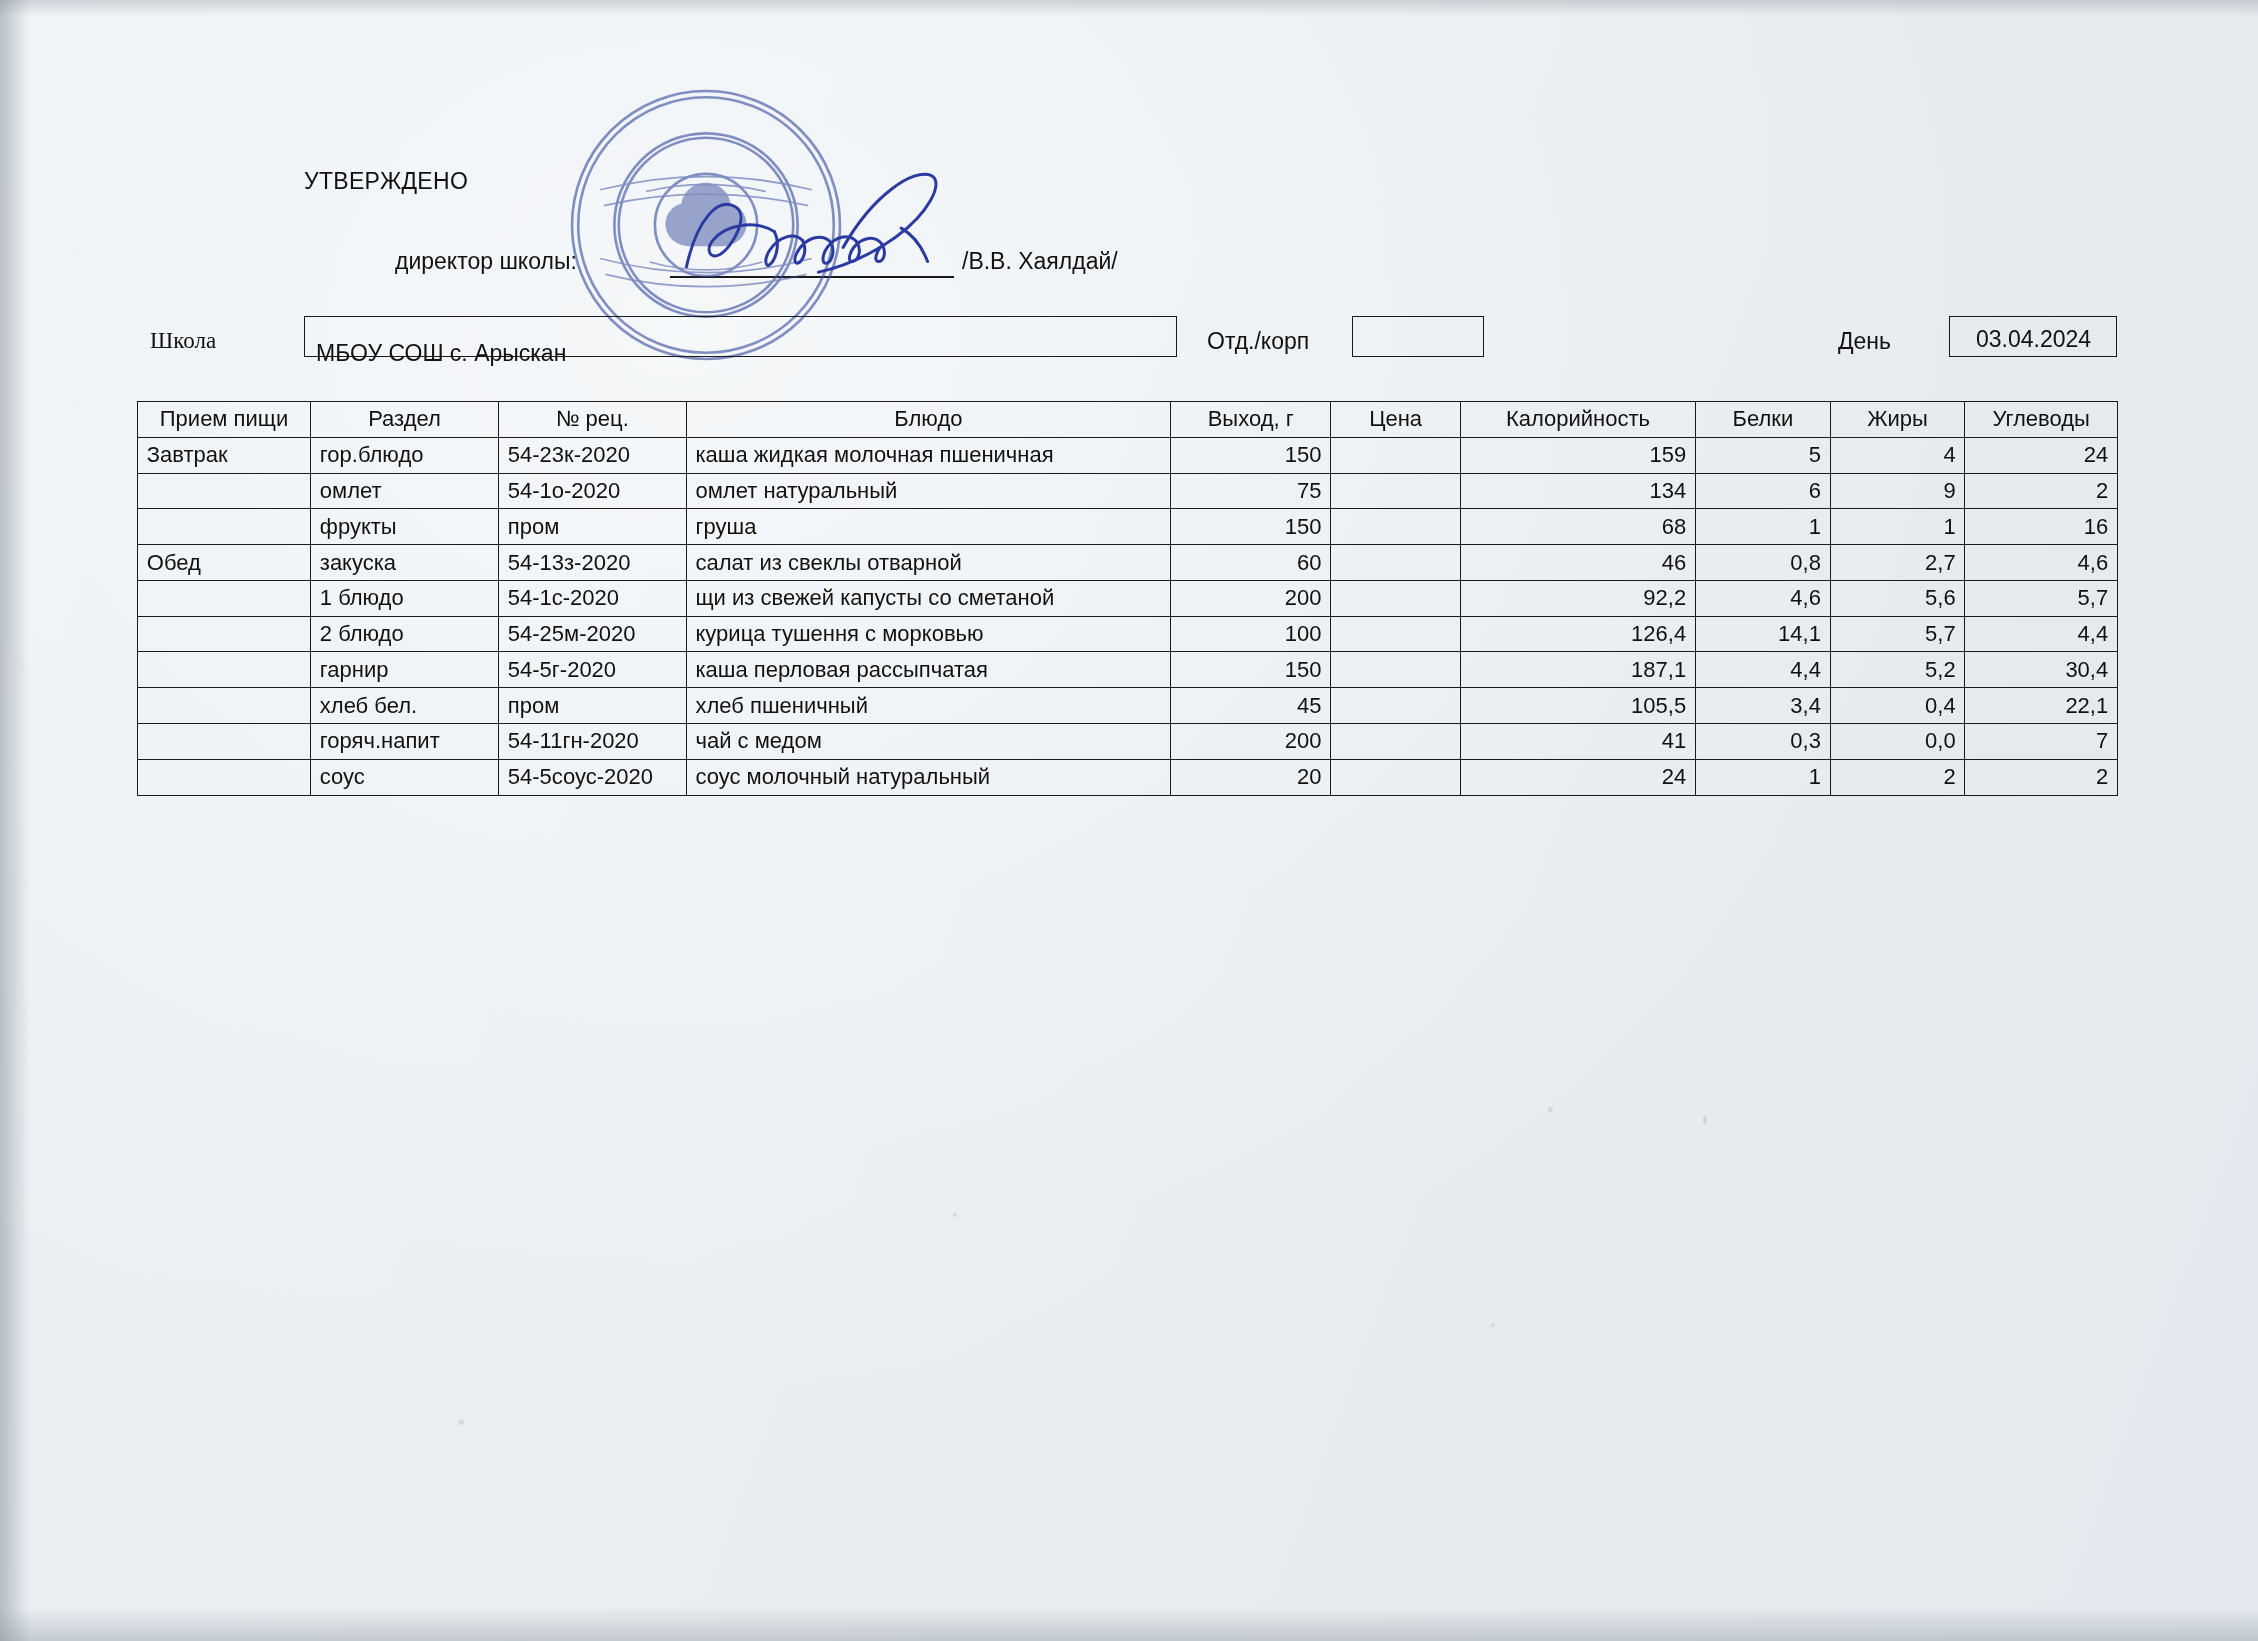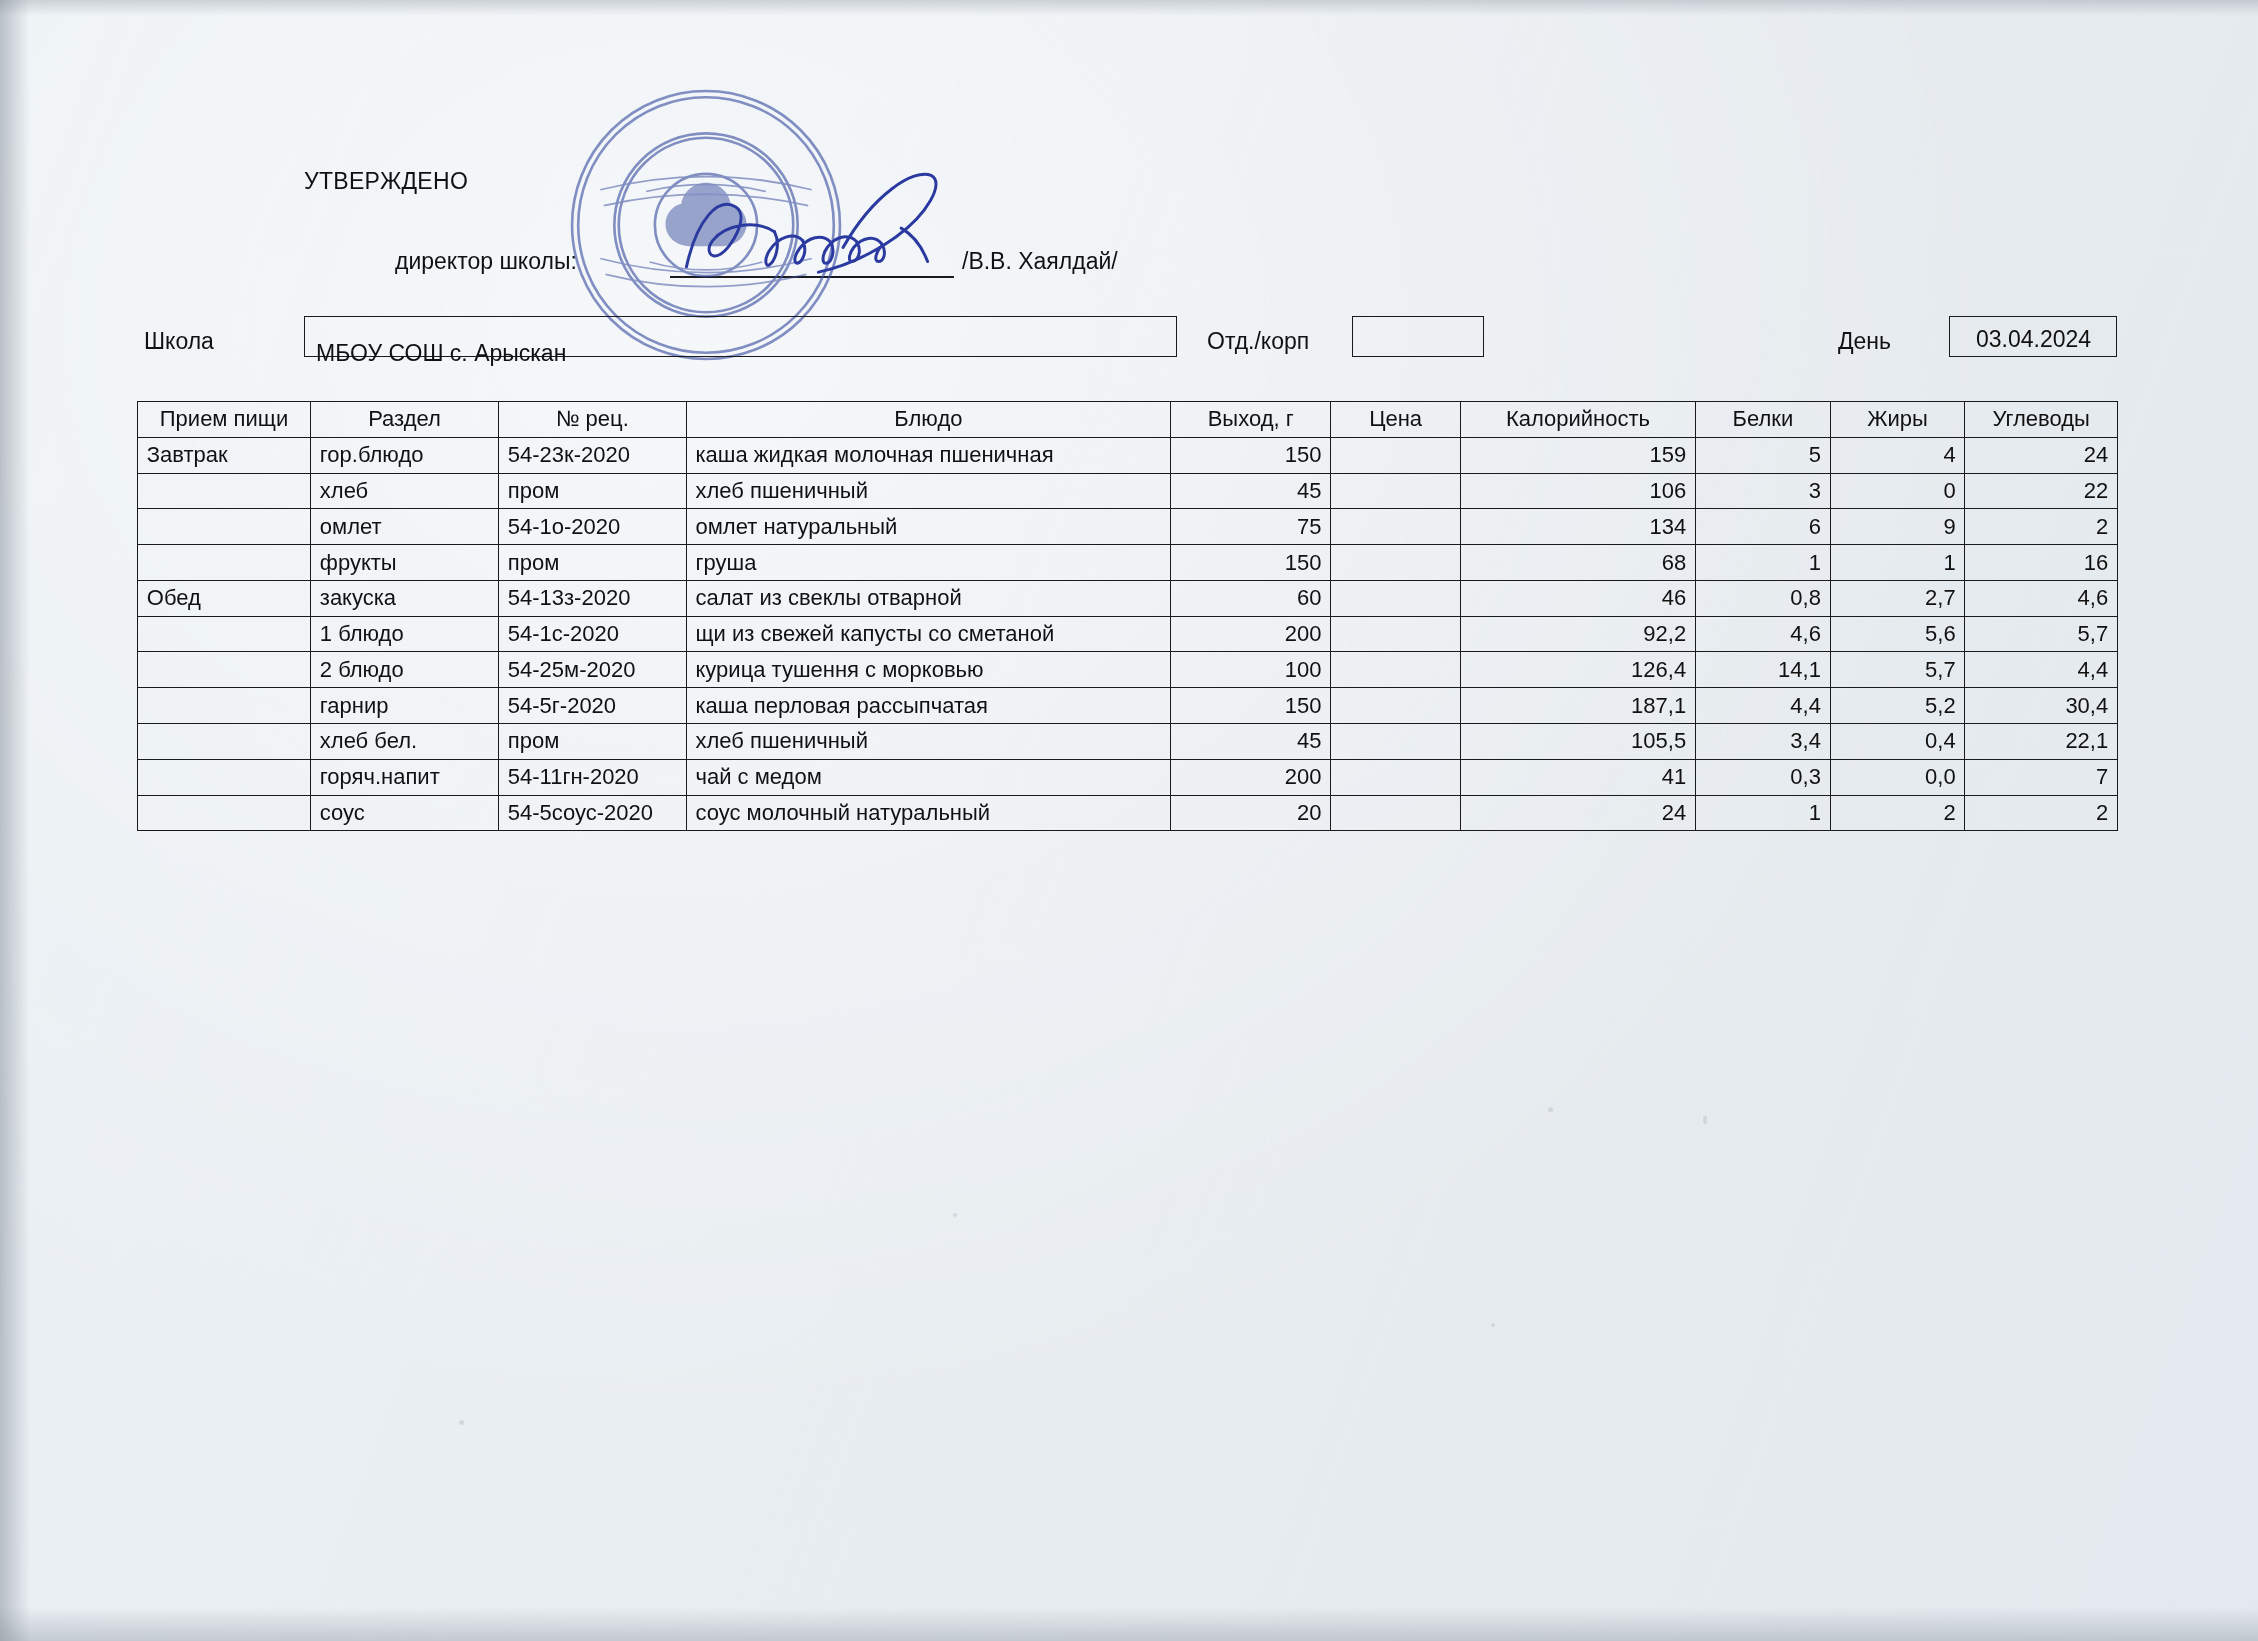--- a/index.html
+++ b/index.html
@@ -87,23 +87,24 @@
     left: 565px;
     top: 84px;
     width: 282px;
     height: 282px;
     opacity: 0.62;
     pointer-events: none;
   }
 
   .school-label {
     position: absolute;
-    left: 144px;
+    left: 150px;
     top: 328px;
     font-size: 23px;
+    font-family: Liberation Serif, serif;
   }
   .school-box {
     position: absolute;
     left: 304px;
     top: 316px;
     width: 873px;
     height: 41px;
     border: 1.8px solid #1a1a1a;
     box-sizing: border-box;
   }
@@ -275,32 +276,20 @@
           <td class="c-dish">каша жидкая молочная пшеничная</td>
           <td class="c-out num">150</td>
           <td class="c-price num"></td>
           <td class="c-cal num">159</td>
           <td class="c-prot num">5</td>
           <td class="c-fat num">4</td>
           <td class="c-carb num">24</td>
         </tr>
         <tr>
           <td class="c-meal meal-cell"></td>
-          <td class="c-section">хлеб</td>
-          <td class="c-recipe">пром</td>
-          <td class="c-dish">хлеб пшеничный</td>
-          <td class="c-out num">45</td>
-          <td class="c-price num"></td>
-          <td class="c-cal num">106</td>
-          <td class="c-prot num">3</td>
-          <td class="c-fat num">0</td>
-          <td class="c-carb num">22</td>
-        </tr>
-        <tr>
-          <td class="c-meal meal-cell"></td>
           <td class="c-section">омлет</td>
           <td class="c-recipe">54-1о-2020</td>
           <td class="c-dish">омлет натуральный</td>
           <td class="c-out num">75</td>
           <td class="c-price num"></td>
           <td class="c-cal num">134</td>
           <td class="c-prot num">6</td>
           <td class="c-fat num">9</td>
           <td class="c-carb num">2</td>
         </tr>

